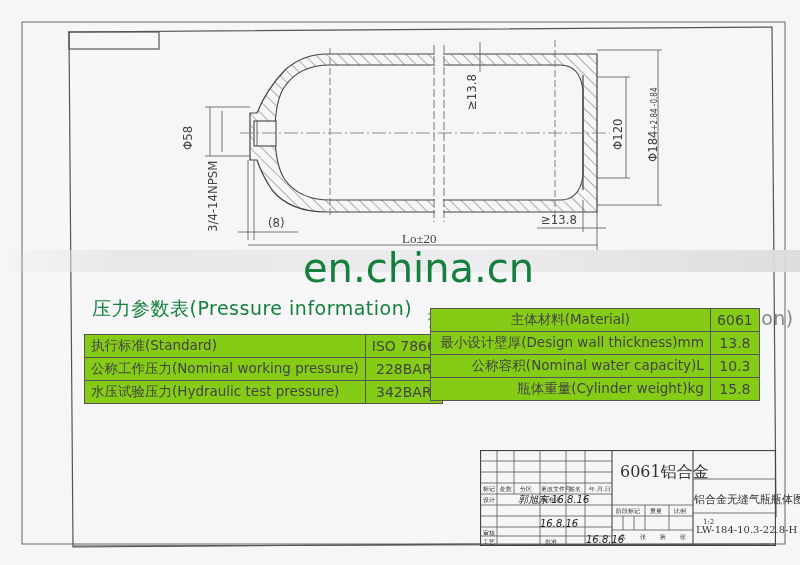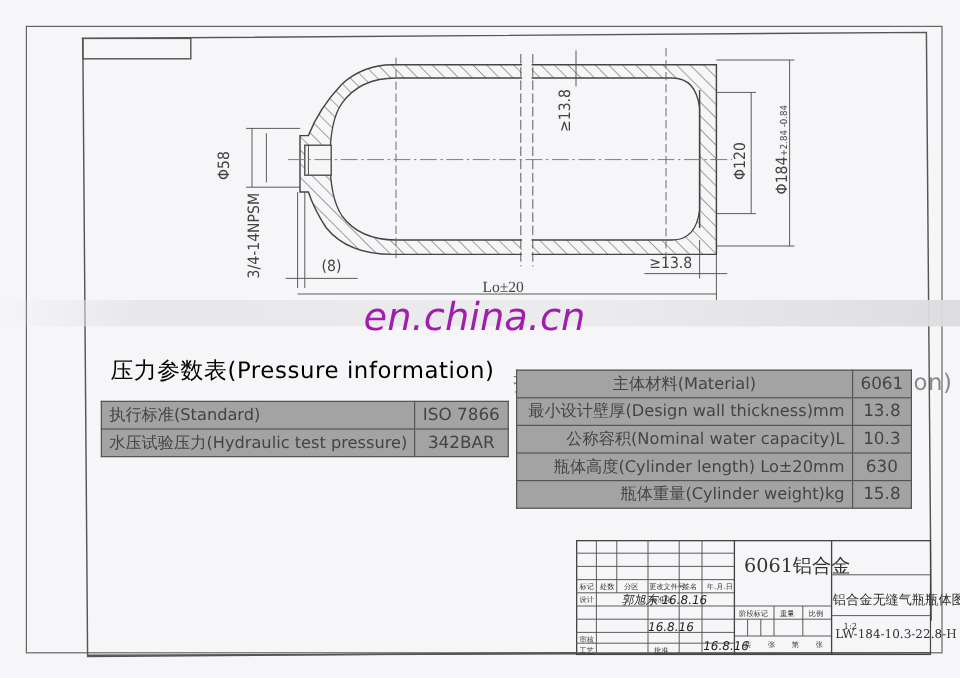--- a/index.html
+++ b/index.html
@@ -2,24 +2,24 @@
 <html><head>
 <meta charset="utf-8">
 <style>
   html,body{margin:0;padding:0;}
   body{width:800px;height:565px;background:#f4f4f6;position:relative;overflow:hidden;font-family:"DejaVu Sans Mono","Liberation Mono",monospace;color:#333;}
   .sheet{position:absolute;left:0;top:0;width:800px;height:565px;background:#f6f6f8;}
   svg.drawing{position:absolute;left:0;top:0;width:800px;height:565px;}
   .abs{position:absolute;}
   .dimtxt{font-family:"DejaVu Sans Condensed","DejaVu Sans",sans-serif;font-size:13px;color:#444;white-space:nowrap;}
   .vert{transform-origin:left top;transform:rotate(-90deg);}
-  .watermark{position:absolute;left:303px;top:245px;font-family:"DejaVu Sans","Liberation Sans",sans-serif;font-size:32px;color:#a21caf;letter-spacing:0px;font-style:italic;}
+  .watermark{position:absolute;left:303px;top:245px;font-family:"DejaVu Sans","Liberation Sans",sans-serif;font-size:40px;color:#15803d;letter-spacing:0px;}
   .wmband{position:absolute;left:0;top:250px;width:800px;height:22px;background:linear-gradient(90deg,rgba(240,240,242,0) 0%,rgba(230,230,232,.9) 15%,rgba(235,235,237,.9) 60%,rgba(220,220,222,.95) 100%);}
-  .sec-title{position:absolute;font-family:"DejaVu Sans","Liberation Sans",sans-serif;font-size:19px;color:#000000;white-space:nowrap;letter-spacing:0.5px;}
-  table.spec{position:absolute;border-collapse:collapse;font-family:"DejaVu Sans","Liberation Sans",sans-serif;color:#444;background:#a3a3a3;}
+  .sec-title{position:absolute;font-family:"DejaVu Sans","Liberation Sans",sans-serif;font-size:19px;color:#15803d;white-space:nowrap;letter-spacing:0.5px;}
+  table.spec{position:absolute;border-collapse:collapse;font-family:"DejaVu Sans","Liberation Sans",sans-serif;color:#444;background:#84cc16;}
   table.spec td{border:1px solid #555;padding:0 6px;height:22px;font-size:13.5px;white-space:nowrap;}
   table.spec td.val{text-align:center;font-size:14px;}
   table.tech td.lbl{text-align:right;}
   .tbtxt{position:absolute;font-family:"DejaVu Serif","Liberation Serif",serif;color:#333;white-space:nowrap;}
   .tiny{font-size:6px;color:#333;}
   .hand{font-family:"DejaVu Sans","Liberation Sans",sans-serif;font-style:italic;font-size:10px;color:#222;margin-left:20px;}
 </style>
 </head>
 <body>
 
@@ -98,44 +98,44 @@
   <div class="watermark">en.china.cn</div>
 
   <div class="sec-title" style="left:92px;top:296px;">压力参数表(Pressure information)</div>
   <table class="spec" style="left:84px;top:334px;width:330px;">
     <tbody>
         <tr>
       <td>执行标准(Standard)</td>
       <td class="val">ISO 7866</td>
     </tr>
     <tr>
+      <td>公称工作压力(Nominal working pressure)</td>
+      <td class="val">228BAR</td>
+    </tr>
+    <tr>
       <td>水压试验压力(Hydraulic test pressure)</td>
       <td class="val">342BAR</td>
     </tr>
   </tbody>
     </table>
 
   <div class="sec-title" style="left:428px;top:280px;color:#888;margin-top:26px;">技术特性参数表(Technical information)</div>
   <table class="spec tech" style="left:430px;top:308px;width:330px;">
     <tbody>
         <tr>
       <td class="lbl" style="text-align:center;">主体材料(Material)</td>
       <td class="val">6061</td>
     </tr>
     <tr>
       <td class="lbl">最小设计壁厚(Design wall thickness)mm</td>
       <td class="val">13.8</td>
     </tr>
     <tr>
       <td class="lbl">公称容积(Nominal water capacity)L</td>
       <td class="val">10.3</td>
-    </tr>
-    <tr>
-      <td class="lbl">瓶体高度(Cylinder length) Lo±20mm</td>
-      <td class="val">630</td>
     </tr>
     <tr>
       <td class="lbl">瓶体重量(Cylinder weight)kg</td>
       <td class="val">15.8</td>
     </tr>
   </tbody>
     </table>
 
   <div>
     <svg class="abs" style="left:480px;top:450px;" width="296" height="96" viewBox="0 0 296 96">

